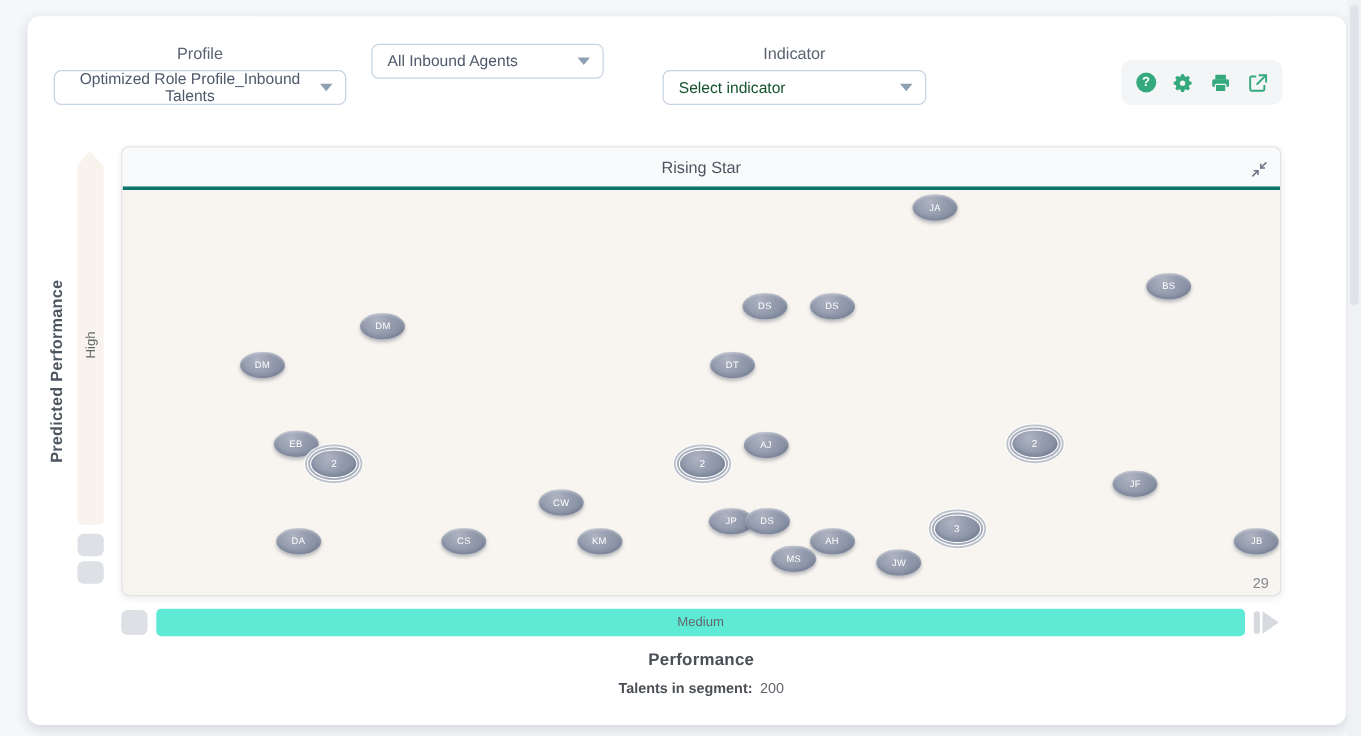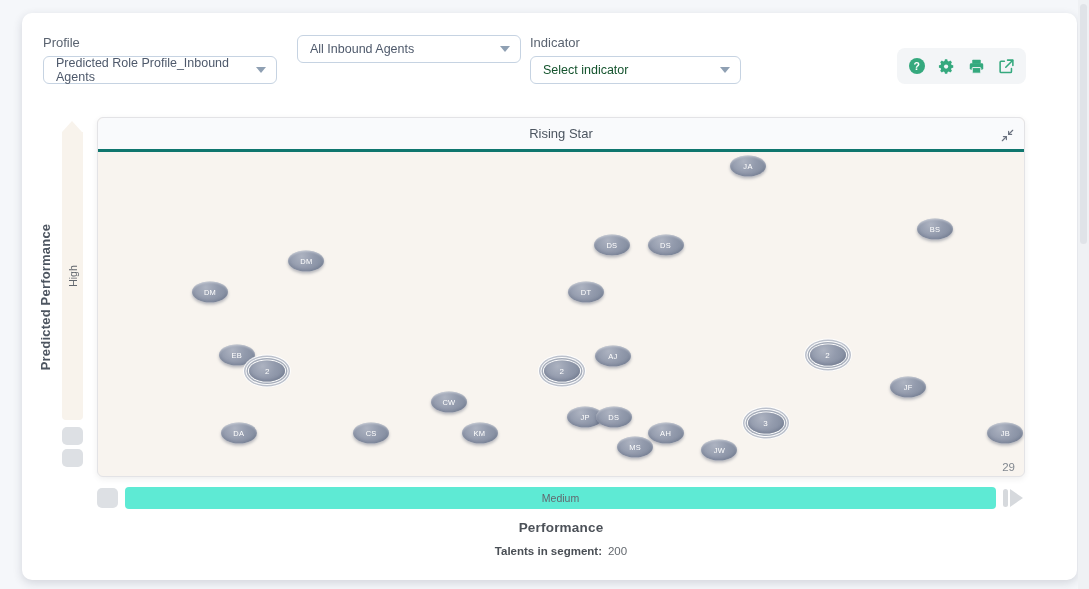--- a/index.html
+++ b/index.html
@@ -17,35 +17,35 @@
   .page-scrollbar {
     position:absolute; right:0; top:0; width:11px; height:589px;
     background:#eff1f4;
   }
   .page-scrollbar .thumb {
     position:absolute; left:2px; top:4px; width:7px; height:240px;
     background:#e0e3e8; border-radius:4px;
   }
 
   
-  .filter-group { position:absolute; }
+  .filter-group { position:absolute;text-align:center; }
   .filter-label { font-size:13px; color:#5a6370; margin-bottom:6px; }
   .select-box {
     height:28px; border:1px solid #c6d3e2; border-radius:6px; background:#fff;
     display:flex; align-items:center; justify-content:space-between;
     padding:0 10px 0 12px; font-size:12.5px; color:#4e596b; cursor:pointer;
   }
   .select-box .placeholder { color:#14532d; }
   .chevron {
     width:0; height:0; flex:0 0 auto; margin-left:8px;
     border-left:5px solid transparent; border-right:5px solid transparent;
     border-top:6px solid #8fa0b3;
   }
   .fg-profile   { left:21px;  top:22px; } .fg-profile   .select-box { width:234px; }
-  .fg-segment   { left:275px; top:22px; } .fg-segment   .select-box { width:224px; }
+  .fg-segment   { left:275px; top:22px; } .fg-segment   .select-box { width:186px; }
   .fg-indicator { left:508px; top:22px; } .fg-indicator .select-box { width:211px; }
 
   
   .toolbar {
     position:absolute; left:875px; top:35px; width:129px; height:36px;
     background:#f3f5f7; border-radius:8px;
     display:flex; align-items:center; justify-content:space-evenly;
   }
   .tool-btn { width:20px; height:20px; display:flex; align-items:center; justify-content:center; cursor:pointer; }
   .help-circle {
@@ -141,21 +141,21 @@
   .talents-line .lbl { font-weight:700; color:#4a4f55; margin-right:6px; }
 </style>
 </head>
 <body>
 
 <div class="main-card">
 
   <div class="filter-group fg-profile">
     <div class="filter-label">Profile</div>
     <div class="select-box">
-      <span>Predicted Role Profile_Inbound Agents</span>
+      <span>Optimized Role Profile_Inbound Talents</span>
       <span class="chevron"></span>
     </div>
   </div>
 
   <div class="filter-group fg-segment">
     <div class="select-box">
       <span>All Inbound Agents</span>
       <span class="chevron"></span>
     </div>
   </div>

